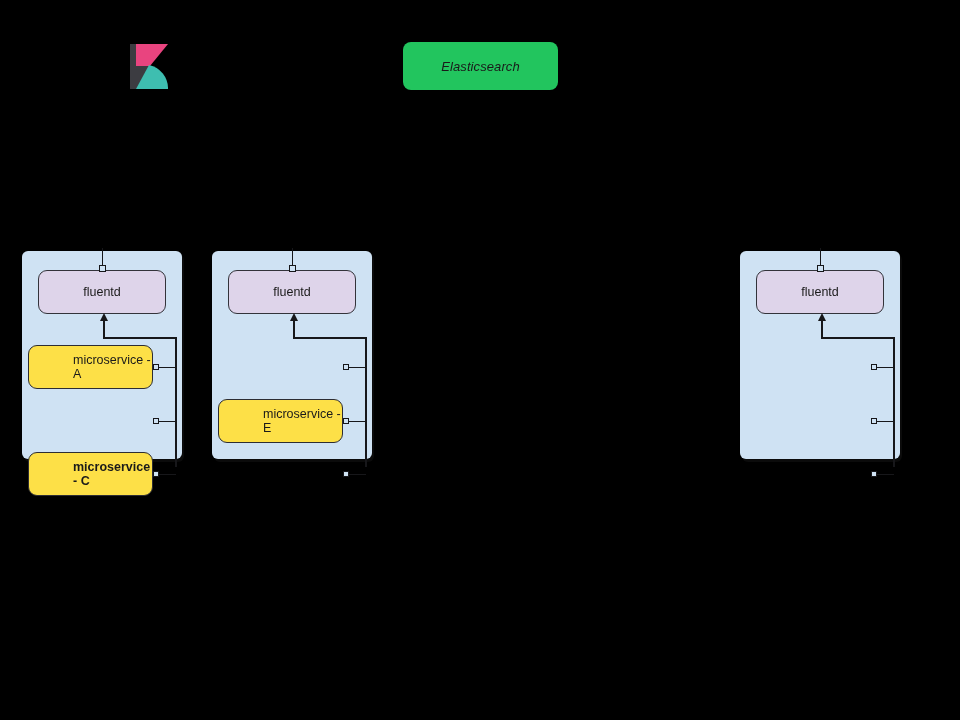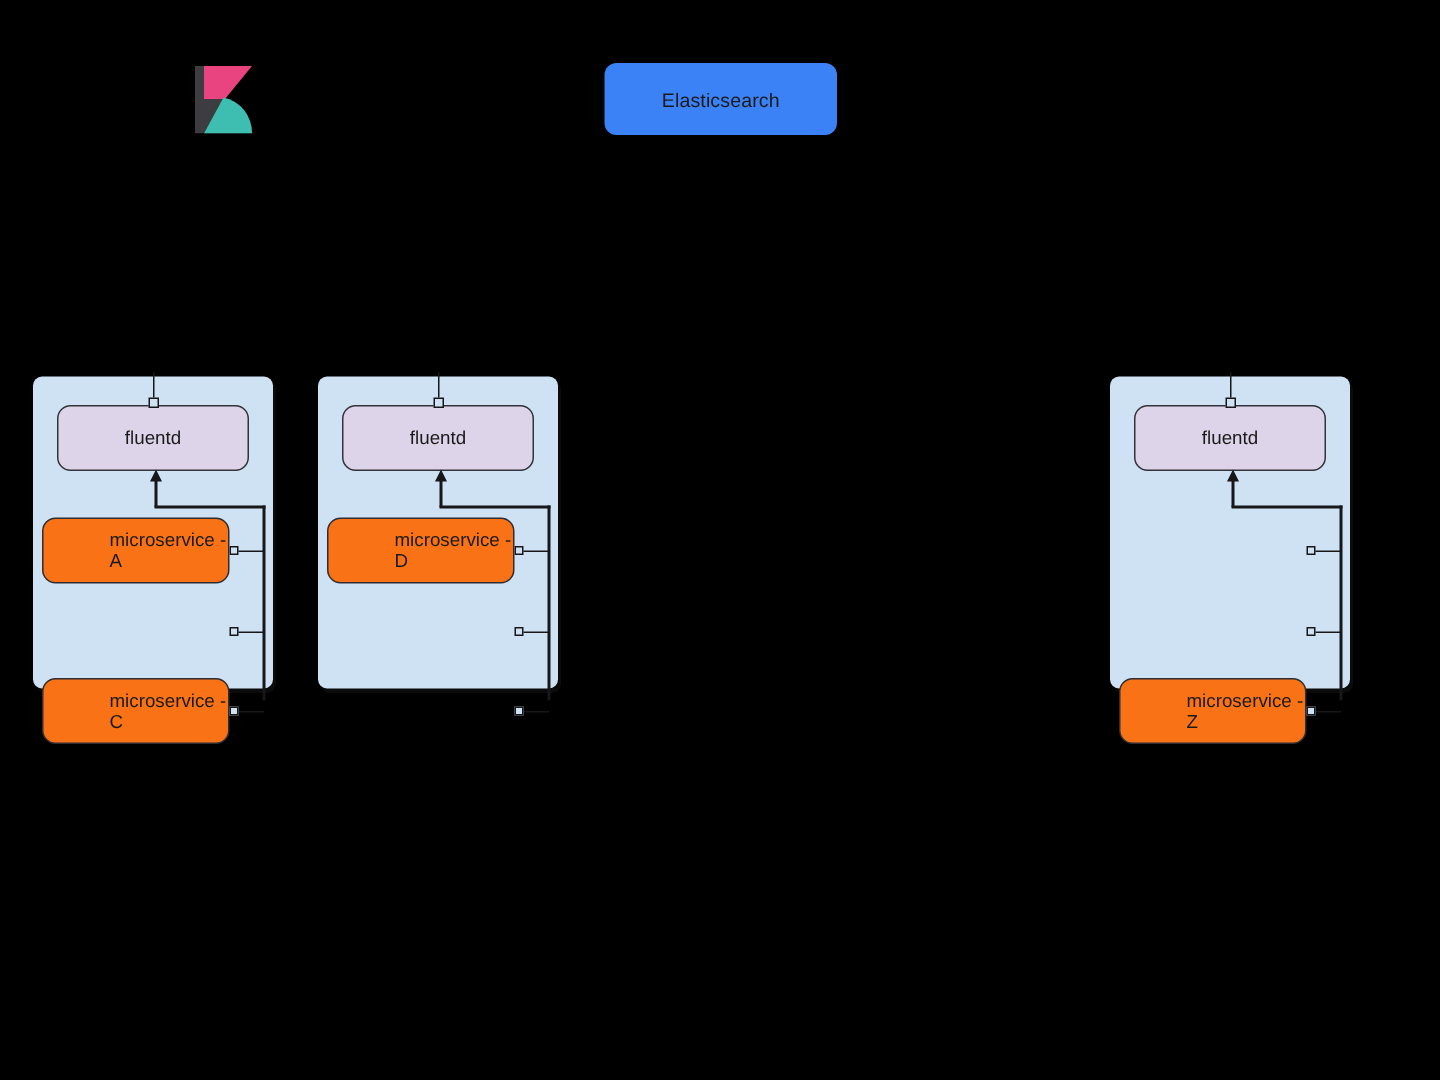--- a/index.html
+++ b/index.html
@@ -26,28 +26,29 @@
     height: 45px;
   }
 
   
   .es-node {
     position: absolute;
     left: 403px;
     top: 42px;
     width: 155px;
     height: 48px;
-    background: #3b82f6;
+    background: #22c55e;
     border-radius: 8px;
     display: flex;
     align-items: center;
     justify-content: center;
     color: #1a1a1a;
     font-size: 13px;
     letter-spacing: .1px;
+    font-style: italic;
   }
 
   
   .cluster {
     position: absolute;
     width: 160px;
     height: 208px;
     background: #cfe2f3;
     border-radius: 6px;
     box-shadow: 2px 3px 0 0 rgba(20,20,20,.55);
@@ -70,35 +71,35 @@
     font-size: 12.5px;
     color: #1a1a1a;
   }
 
   
   .svc {
     position: absolute;
     left: 6px;
     width: 125px;
     height: 44px;
-    background: #f97316;
+    background: #fde047;
     border: 1px solid #2d2d33;
     border-radius: 9px;
     box-sizing: border-box;
     display: flex;
     align-items: center;
     justify-content: center;
     font-size: 12.5px;
     color: #1a1a1a;
     z-index: 3;
     padding-left: 44px;
   }
   .svc.s0 { top: 94px; }
   .svc.s1 { top: 148px; }
-  .svc.s2 { top: 201px; }
+  .svc.s2 { top: 201px; font-weight: bold; }
 
   
   .edge { position: absolute; background: #17171a; z-index: 2; }
 
   
   .bus-v {
     left: 153px;
     top: 86px;
     width: 1.5px;
     height: 130px;
@@ -212,33 +213,32 @@
     <div class="arrow-up"></div>
     <div class="edge riser"></div>
     <div class="edge bus-h"></div>
     <div class="edge bus-v"></div>
     <div class="edge stub s0"></div>
     <div class="edge stub s1"></div>
     <div class="edge stub s2"></div>
     <div class="endpoint e0"></div>
     <div class="endpoint e1"></div>
     <div class="endpoint e2"></div>
-    <div class="svc s0">microservice - D</div>
+    <div class="svc s1">microservice - E</div>
   </div>
 
   <div class="cluster" style="left:740px; top:251px;">
     <div class="edge uplink"></div>
     <div class="uplink-endpoint"></div>
     <div class="fluentd">fluentd</div>
     <div class="arrow-up"></div>
     <div class="edge riser"></div>
     <div class="edge bus-h"></div>
     <div class="edge bus-v"></div>
     <div class="edge stub s0"></div>
     <div class="edge stub s1"></div>
     <div class="edge stub s2"></div>
     <div class="endpoint e0"></div>
     <div class="endpoint e1"></div>
     <div class="endpoint e2"></div>
-    <div class="svc s2">microservice - Z</div>
   </div>
 
 </div>
 
 </body></html>

